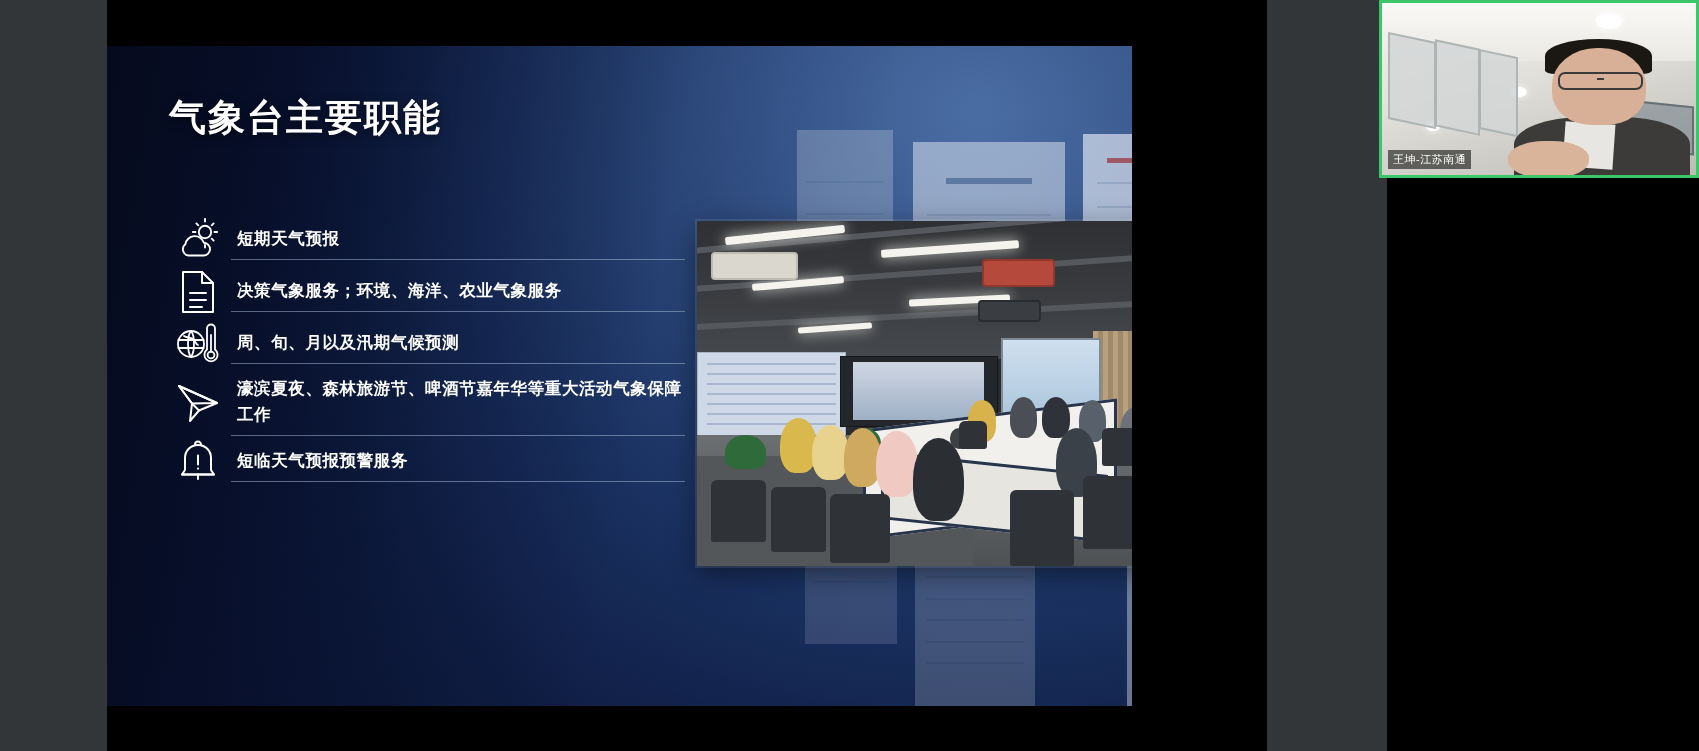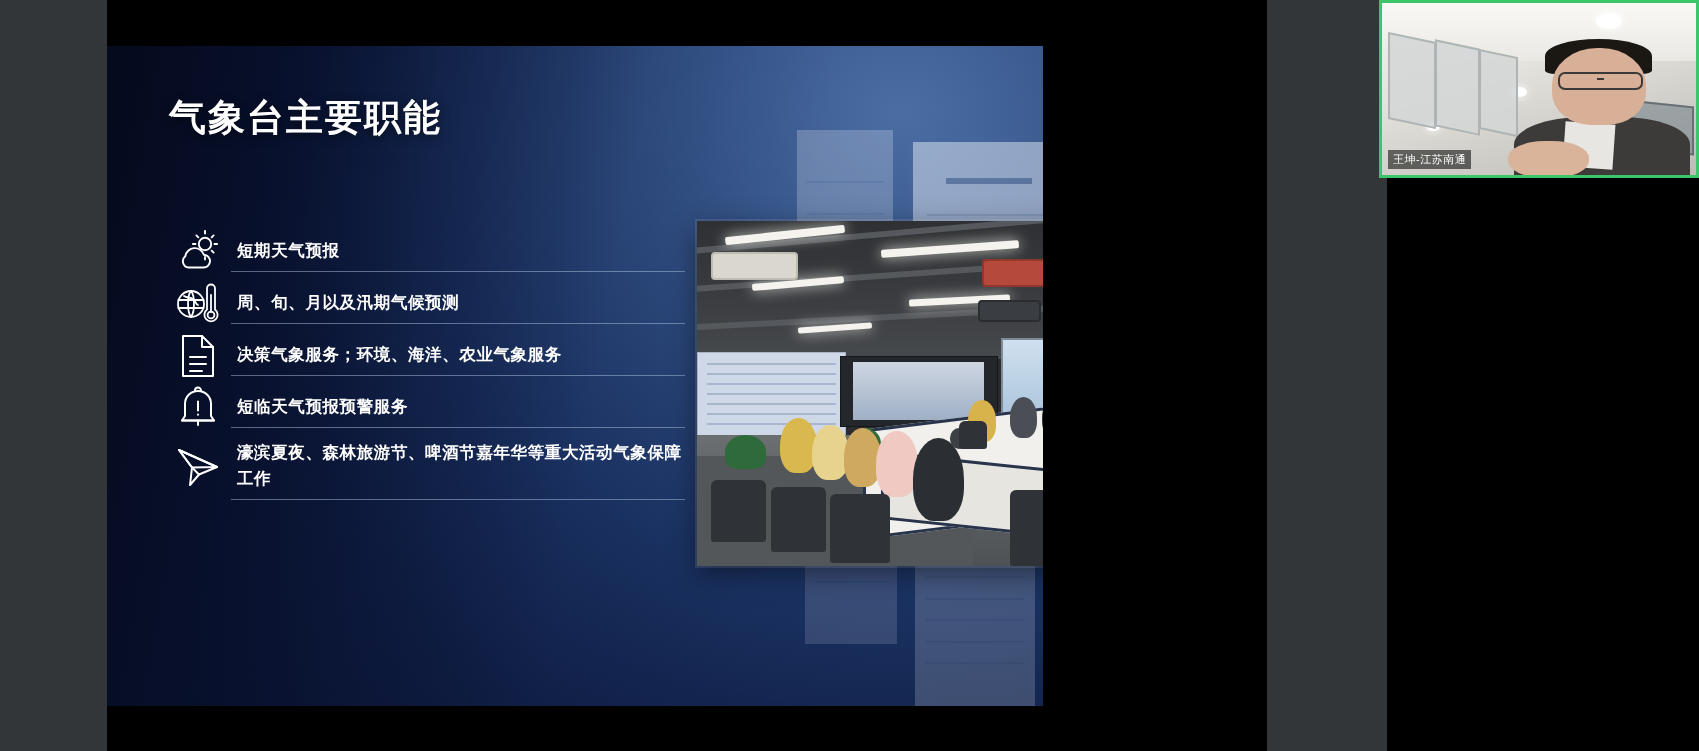--- a/index.html
+++ b/index.html
@@ -7,21 +7,21 @@
 
   .screen{position:absolute;inset:0;background:#000;}
 
   
   .gutter-left{position:absolute;left:0;top:0;width:107px;height:751px;background:#333639;}
   .gutter-right{position:absolute;left:1267px;top:0;width:120px;height:751px;background:#333639;}
   .black-right{position:absolute;left:1387px;top:0;width:312px;height:751px;background:#000;}
 
   
   .slide-wrap{position:absolute;left:107px;top:0;width:1160px;height:751px;background:#000;}
-  .slide{position:absolute;left:0;top:46px;width:936px;height:660px;overflow:hidden;
+  .slide{position:absolute;left:0;top:46px;width:1025px;height:660px;overflow:hidden;
          background:
            radial-gradient(115% 150% at 85% 10%, #4a6da4 0%, #2d4a7d 28%, #1b3363 48%, #101f46 68%, #0a1330 86%, #070d22 100%);}
   .slide:before{content:"";position:absolute;inset:0;
         background:linear-gradient(100deg,#050a1c 0%,#070f2a 16%,rgba(10,20,52,.55) 34%,rgba(18,35,80,.15) 52%,rgba(0,0,0,0) 70%);}
 
   
   .docs{position:absolute;left:690px;top:78px;width:460px;height:545px;opacity:.9;}
   .docpage{position:absolute;background:#e8edf5;box-shadow:0 0 16px rgba(255,255,255,.07);}
   .docpage .l{position:absolute;left:9%;right:9%;height:2px;background:#b9c4d4;opacity:.75;}
   .docpage .h{position:absolute;left:22%;right:22%;height:6px;background:#5d7596;opacity:.8;}
@@ -35,21 +35,21 @@
   .d5{left:118px;top:392px;width:120px;height:215px;opacity:.22;}
   .d6{left:8px;top:340px;width:92px;height:180px;opacity:.16;}
 
   
   .title{position:absolute;left:62px;top:47px;font-size:37px;font-weight:bold;color:#fff;letter-spacing:2px;
          text-shadow:0 2px 10px rgba(0,0,0,.55);}
   .subtitle{position:absolute;left:62px;top:111px;font-size:22px;font-weight:bold;color:#fff;letter-spacing:.5px;
          text-shadow:0 2px 8px rgba(0,0,0,.55);}
 
   
-  .list{position:absolute;left:58px;top:180px;width:520px;}
+  .list{position:absolute;left:58px;top:168px;width:520px;}
   .row{position:relative;display:flex;align-items:center;min-height:52px;}
   .row .ico{width:66px;flex:0 0 66px;display:flex;align-items:center;justify-content:center;color:#fff;}
   .row .ico svg{display:block;}
   .row .txt{flex:1;color:#fff;font-size:16.5px;font-weight:bold;line-height:1.55;letter-spacing:.6px;
             padding:6px 0 8px 6px;border-bottom:1px solid rgba(190,210,240,.45);}
   .row.last .txt{border-bottom:1px solid rgba(190,210,240,.45);}
 
   
   .photo{position:absolute;left:590px;top:175px;width:460px;height:345px;background:#2b2b2f;overflow:hidden;
          box-shadow:0 0 0 2px rgba(255,255,255,.10), 0 8px 26px rgba(0,0,0,.45);}
@@ -191,67 +191,67 @@
               <circle cx="30" cy="14" r="6.2"></circle>
               <path d="M30 3.5v-2.6M30 27v2.6M39.5 14h2.6M20.5 14h-2.6M36.7 7.3l1.9-1.9M36.7 20.7l1.9 1.9M23.3 7.3l-1.9-1.9"></path>
               <path d="M13.5 37.5h14.8a6.4 6.4 0 0 0 .6-12.8 9.6 9.6 0 0 0-18.6 1.6 6.3 6.3 0 0 0 3.2 11.2Z" stroke-linejoin="round"></path>
             </svg>
           </div>
           <div class="txt">短期天气预报</div>
         </div>
 
         <div class="row">
           <div class="ico">
+            <svg width="38" height="46" viewBox="0 0 38 46" fill="none" stroke="#ffffff" stroke-width="2" stroke-linejoin="round" stroke-linecap="round">
+              <path d="M4 3h19l11 11v29H4Z"></path>
+              <path d="M23 3v11h11"></path>
+              <path d="M11 24h16M11 31h16M11 38h12"></path>
+            </svg>
+          </div>
+          <div class="txt">决策气象服务；环境、海洋、农业气象服务</div>
+        </div>
+
+        <div class="row">
+          <div class="ico">
             <svg width="48" height="46" viewBox="0 0 48 46" fill="none" stroke="#ffffff" stroke-width="1.8" stroke-linecap="round">
               <circle cx="17" cy="23" r="13"></circle>
               <path d="M4.4 19h25.2M4.4 27h25.2"></path>
               <path d="M17 10c4 4.5 4 21 0 26M17 10c-4 4.5-4 21 0 26"></path>
               <path d="M10 15c3 2 6 1 9 3s2 5 5 6"></path>
               <path d="M33 7.5a4 4 0 0 1 8 0v21a6.6 6.6 0 1 1-8 0Z"></path>
               <circle cx="37" cy="34" r="3.4"></circle>
               <path d="M37 31v-17"></path>
             </svg>
           </div>
           <div class="txt">周、旬、月以及汛期气候预测</div>
         </div>
 
         <div class="row">
           <div class="ico">
-            <svg width="38" height="46" viewBox="0 0 38 46" fill="none" stroke="#ffffff" stroke-width="2" stroke-linejoin="round" stroke-linecap="round">
-              <path d="M4 3h19l11 11v29H4Z"></path>
-              <path d="M23 3v11h11"></path>
-              <path d="M11 24h16M11 31h16M11 38h12"></path>
-            </svg>
-          </div>
-          <div class="txt">决策气象服务；环境、海洋、农业气象服务</div>
+            <svg width="48" height="46" viewBox="0 0 48 46" fill="none" stroke="#ffffff" stroke-width="2" stroke-linejoin="round" stroke-linecap="round">
+              <path d="M5 6 43 23 5 6l13 17.5L5 6Z"></path>
+              <path d="M5 6 18 23.5 43 23 5 6Z"></path>
+              <path d="M18 23.5 16 41l9-10.5"></path>
+              <path d="M43 23 25 30.5 18 23.5"></path>
+            </svg>
+          </div>
+          <div class="txt">濠滨夏夜、森林旅游节、啤酒节嘉年华等重大活动气象保障工作</div>
         </div>
 
         <div class="row">
           <div class="ico">
             <svg width="44" height="46" viewBox="0 0 44 46" fill="none" stroke="#ffffff" stroke-width="2" stroke-linecap="round" stroke-linejoin="round">
               <path d="M19 5.5a3 3 0 0 1 6 0"></path>
               <path d="M22 6c-7.4 0-13 5.8-13 13v12l-3 4.5h32L35 31V19c0-7.2-5.6-13-13-13Z"></path>
               <path d="M6 35.5h32"></path>
               <path d="M22 35.5v4.5"></path>
               <path d="M22 16.5v9M22 29.5v.2"></path>
             </svg>
           </div>
           <div class="txt">短临天气预报预警服务</div>
-        </div>
-
-        <div class="row">
-          <div class="ico">
-            <svg width="48" height="46" viewBox="0 0 48 46" fill="none" stroke="#ffffff" stroke-width="2" stroke-linejoin="round" stroke-linecap="round">
-              <path d="M5 6 43 23 5 6l13 17.5L5 6Z"></path>
-              <path d="M5 6 18 23.5 43 23 5 6Z"></path>
-              <path d="M18 23.5 16 41l9-10.5"></path>
-              <path d="M43 23 25 30.5 18 23.5"></path>
-            </svg>
-          </div>
-          <div class="txt">濠滨夏夜、森林旅游节、啤酒节嘉年华等重大活动气象保障工作</div>
         </div>
 
 
       </div>
 
       <div class="photo">
         <div class="ceil"></div>
         <div class="ceilbeam" style="left:-4%;top:8%;width:108%;transform:rotate(-5deg);"></div>
         <div class="ceilbeam" style="left:-4%;top:19%;width:108%;transform:rotate(-4deg);"></div>
         <div class="ceilbeam" style="left:-4%;top:30%;width:108%;transform:rotate(-3deg);"></div>

